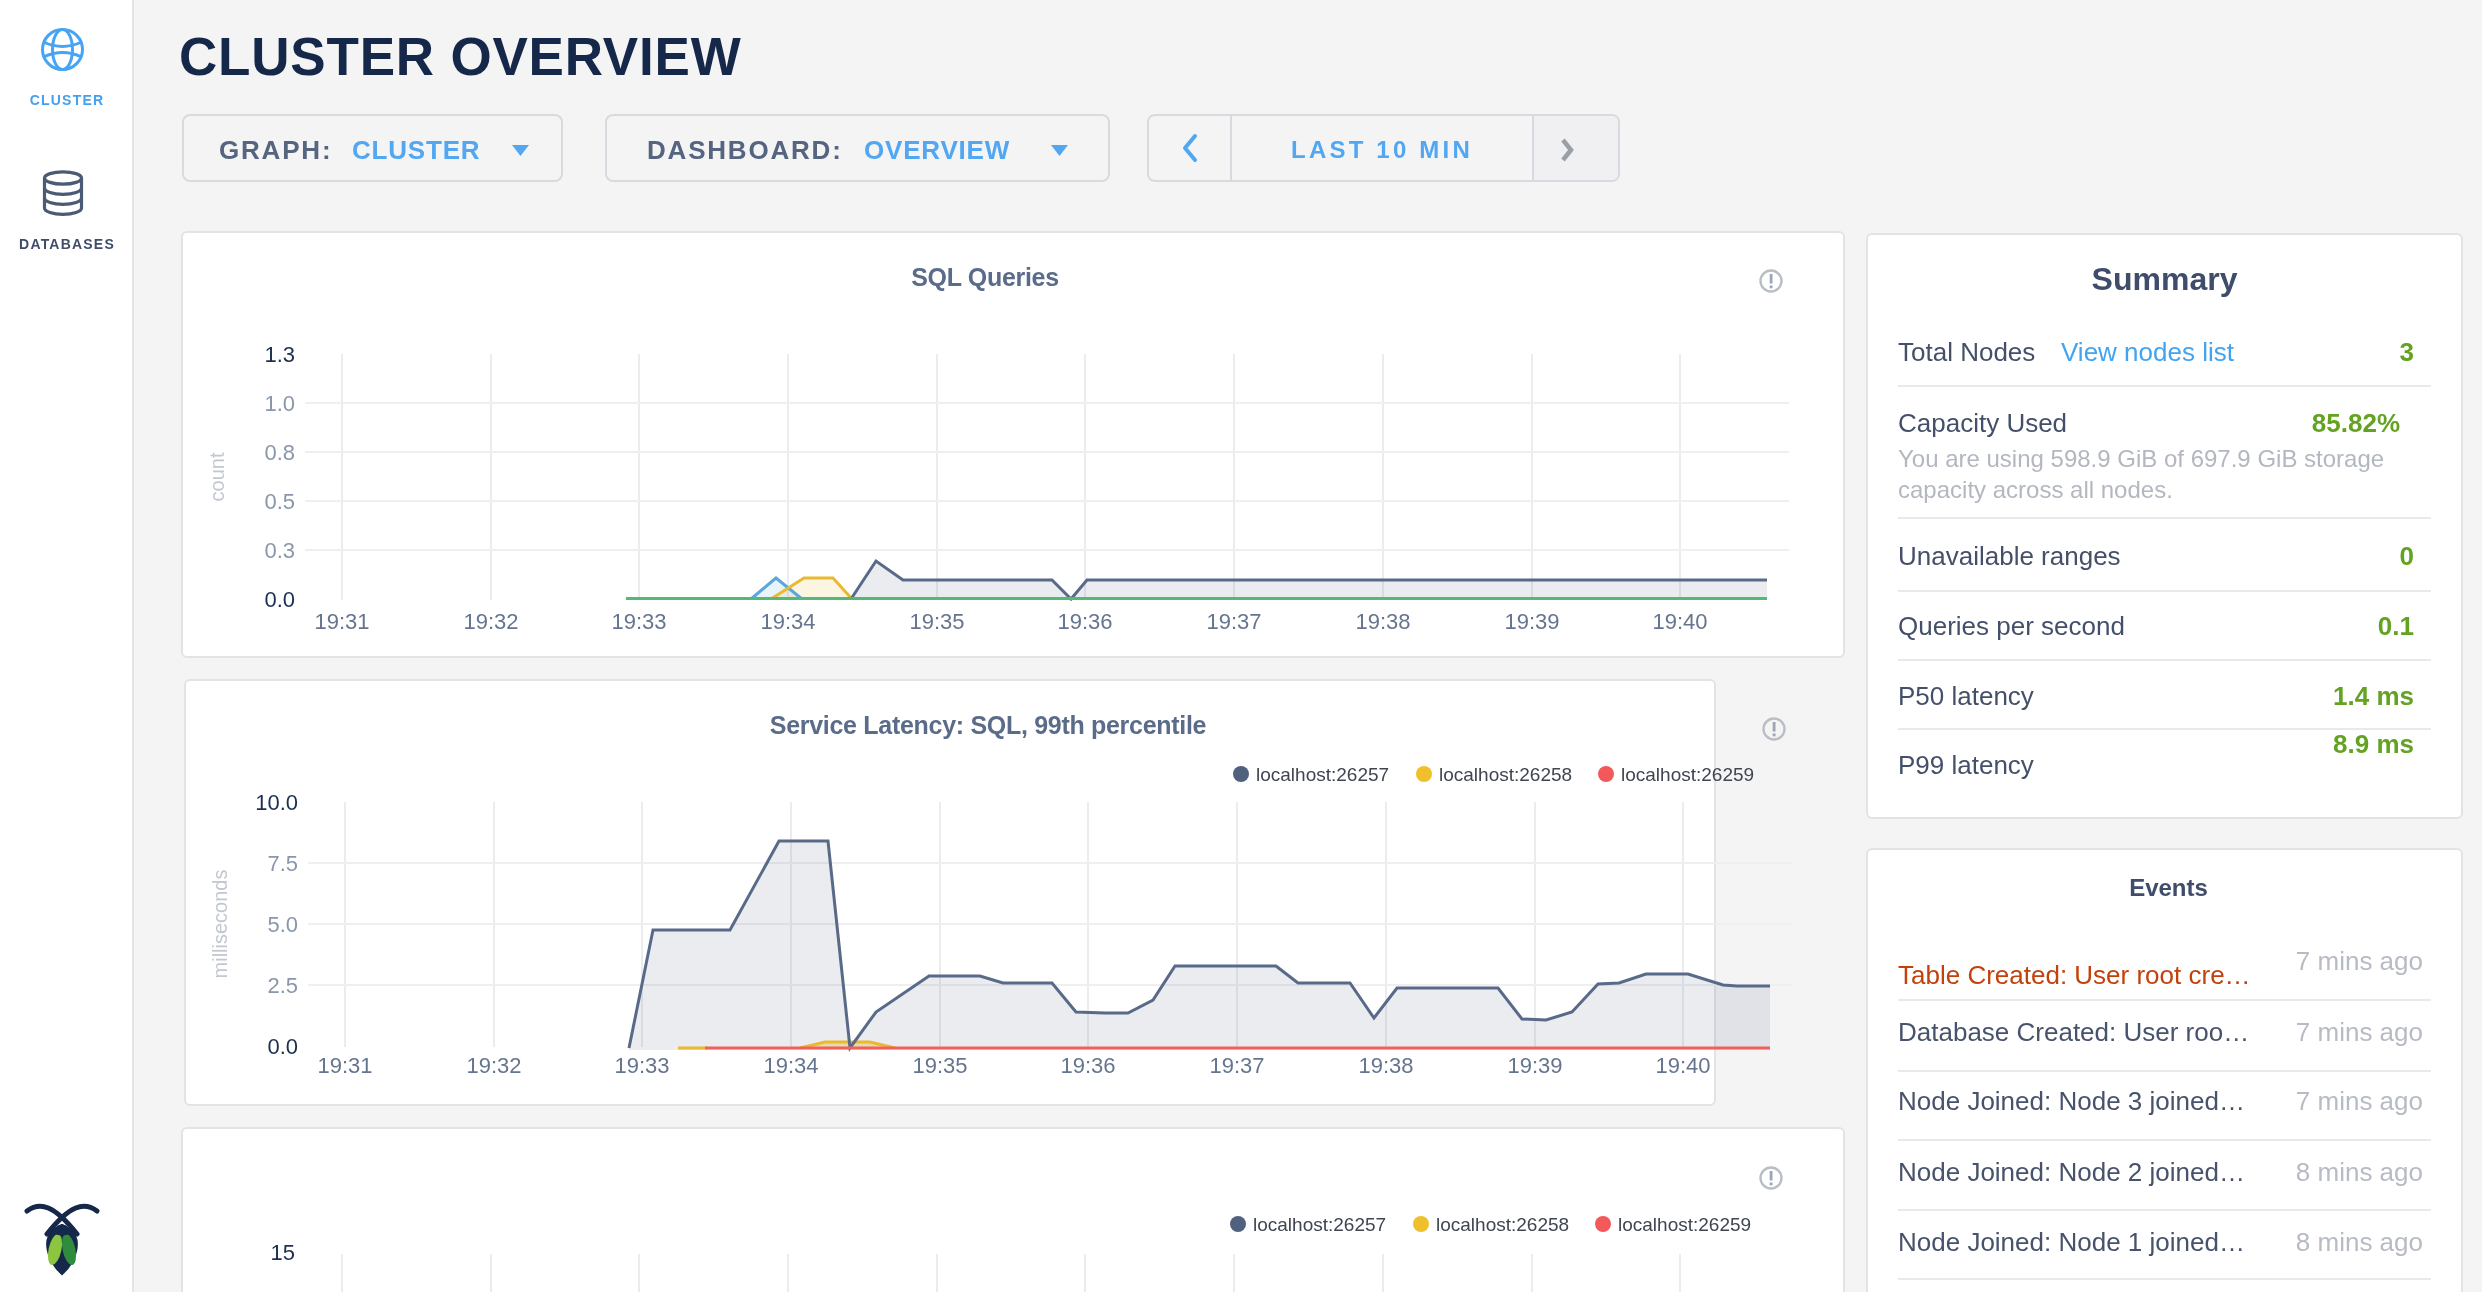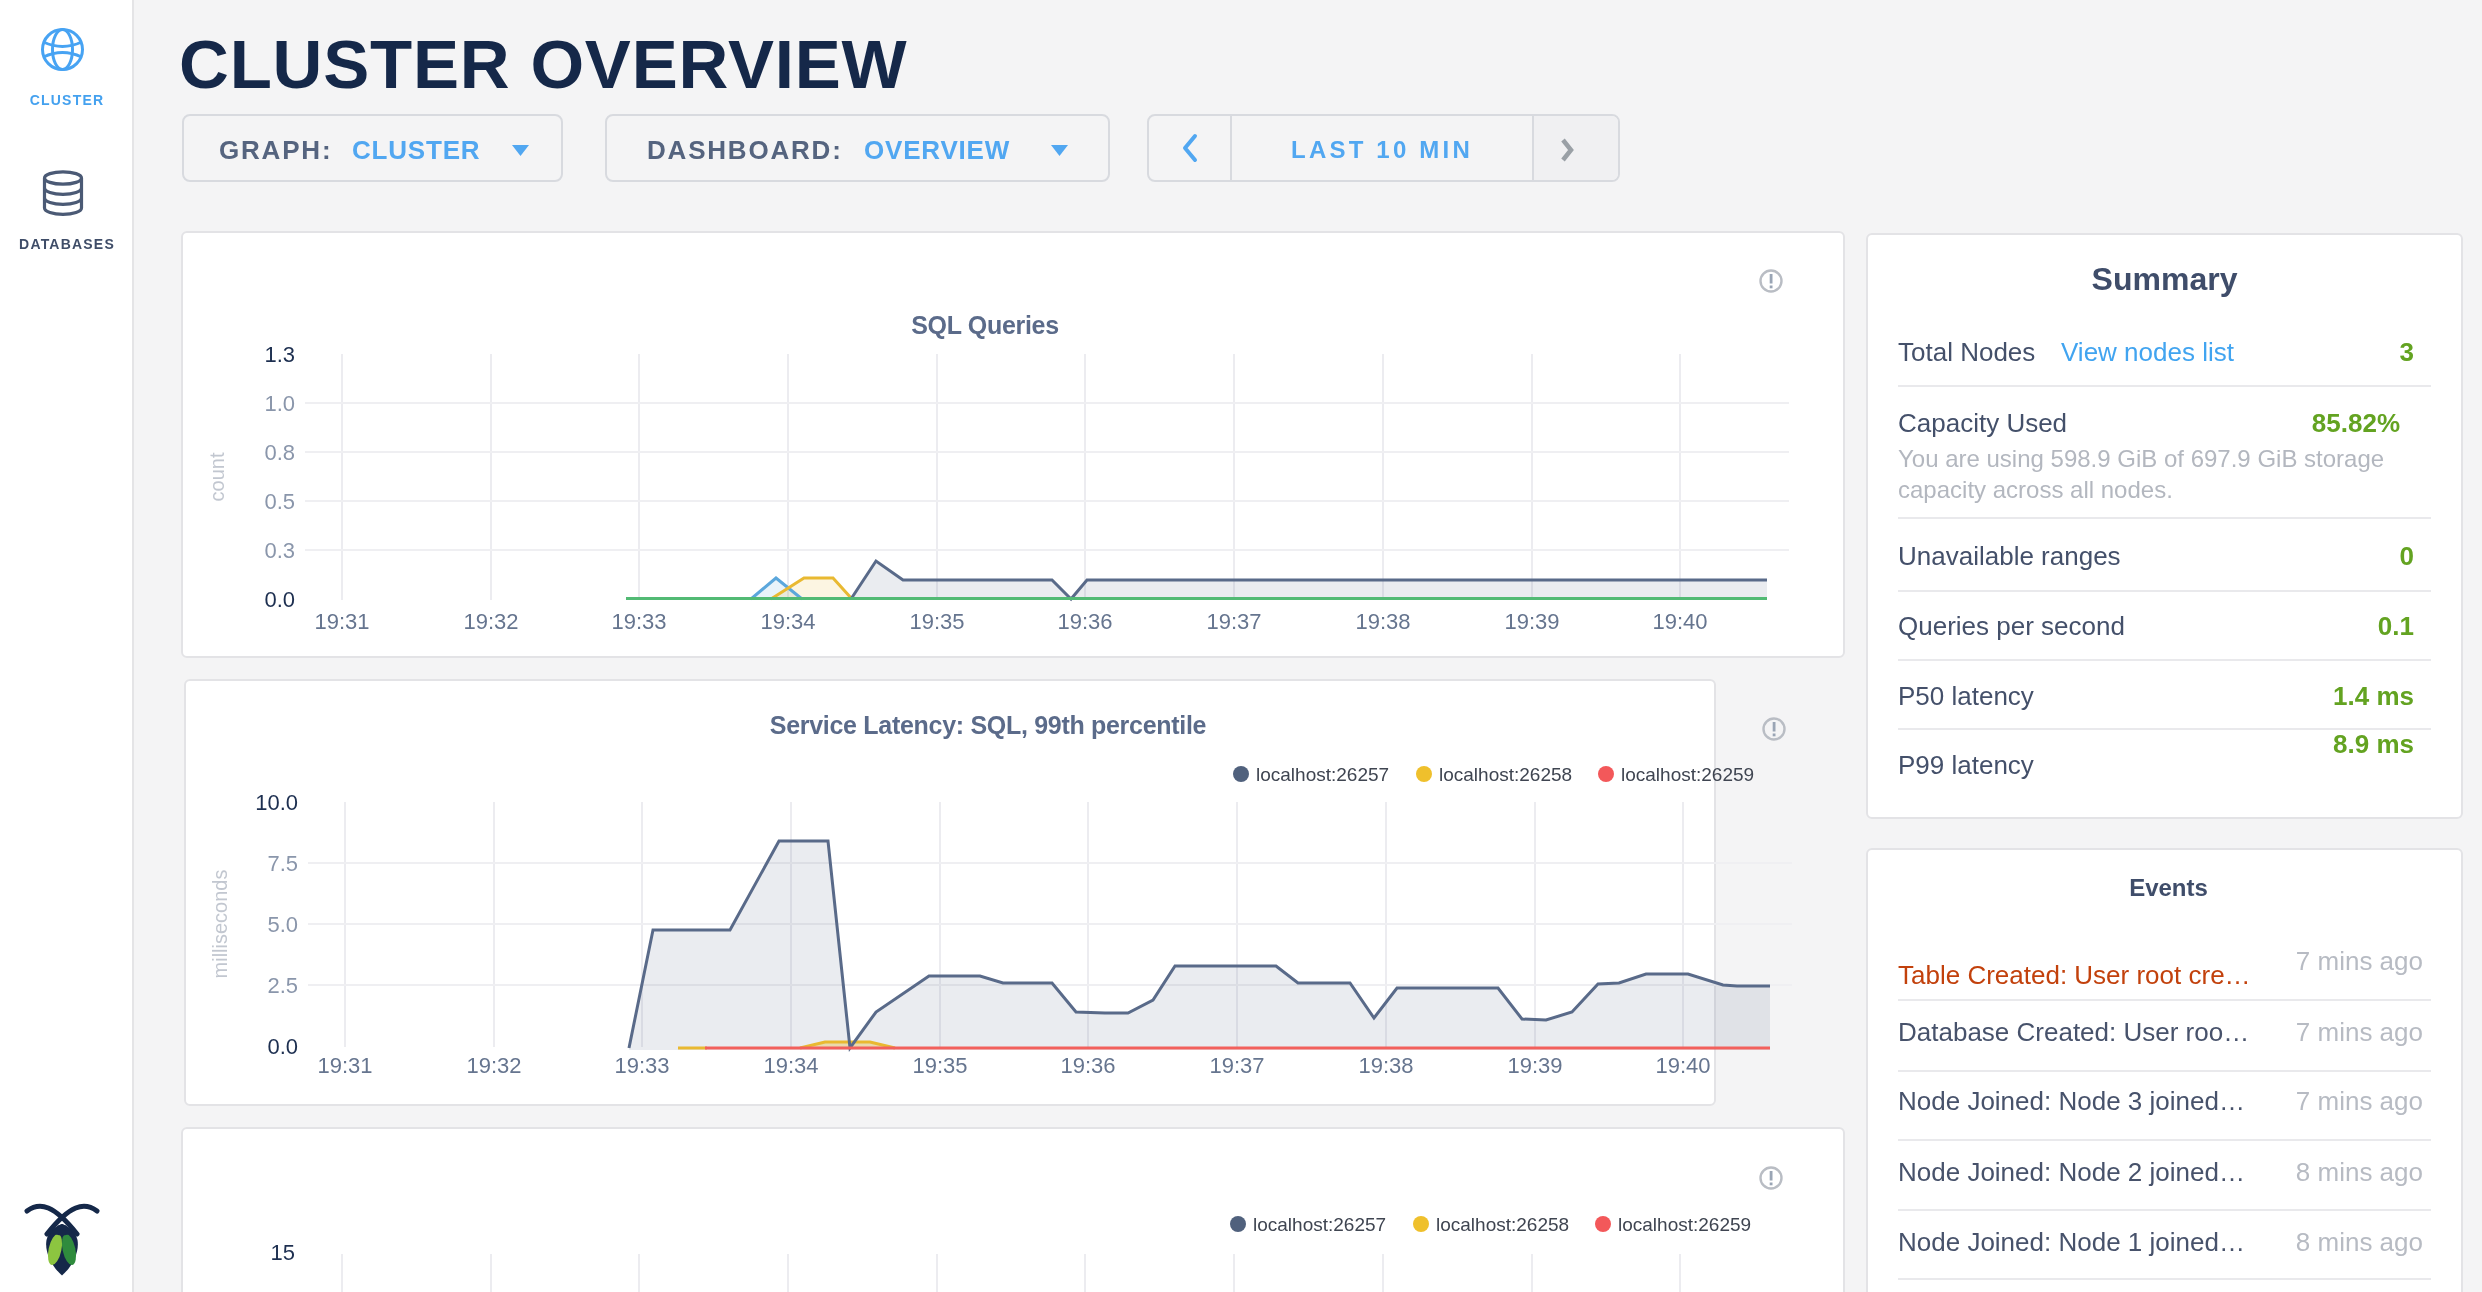--- a/index.html
+++ b/index.html
@@ -3,21 +3,21 @@
 <meta charset="utf-8">
 <style>
   * { margin:0; padding:0; box-sizing:border-box; }
   html,body { width:2482px; height:1292px; overflow:hidden; }
   body { font-family:"Liberation Sans", sans-serif; background:#f4f4f5; position:relative; }
   .abs { position:absolute; }
   
   #sidebar { position:absolute; left:0; top:0; width:134px; height:1292px; background:#fff; border-right:2px solid #e4e4e6; }
   .navlbl { position:absolute; width:134px; text-align:center; font-size:14px; font-weight:bold; letter-spacing:1.2px; }
   
-  #title { position:absolute; left:179px; top:30px; font-size:69px; font-weight:bold; color:#152849; letter-spacing:0.8px; line-height:1; }
+  #title { position:absolute; left:179px; top:30px; font-size:53px; font-weight:bold; color:#152849; letter-spacing:0.8px; line-height:1; }
   .ctrl { position:absolute; top:114px; height:68px; background:#f4f4f5; border:2px solid #d8dadf; border-radius:8px; }
   .ctrl-lbl { font-size:26px; font-weight:bold; color:#55647f; letter-spacing:1.8px; line-height:1; }
   .ctrl-val { font-size:26px; font-weight:bold; color:#51a7f1; letter-spacing:0.8px; line-height:1; }
   
   .card { position:absolute; background:#fff; border:2px solid #e3e3e6; border-radius:6px; }
   .ctitle { position:absolute; left:0; width:1604px; text-align:center; font-size:25px; font-weight:bold; color:#5b6b8a; letter-spacing:-0.3px; line-height:1.2; }
 </style>
 </head>
 <body>
   <div id="sidebar">
@@ -71,21 +71,21 @@
   <svg class="abs" style="left:1181px; top:132px;" width="18" height="32" viewBox="0 0 18 32" fill="none" stroke="#51a7f1" stroke-width="4" stroke-linecap="round" stroke-linejoin="round">
     <polyline points="14,4 4,16 14,28"></polyline>
   </svg>
   <div class="abs" style="left:1232px; top:138px; width:300px; text-align:center;"><span class="ctrl-val" style="font-size:24px; letter-spacing:3.2px;">LAST 10 MIN</span></div>
   <div class="abs" style="left:1532px; top:116px; width:86px; height:64px; border-left:2px solid #d8dadf; background:#f0f0f2; border-radius:0 6px 6px 0;"></div>
   <svg class="abs" style="left:1560px; top:138px;" width="14" height="24" viewBox="0 0 14 24" fill="none" stroke="#9aa0a6" stroke-width="4.5" stroke-linejoin="miter">
     <polyline points="3,2 11,12 3,22"></polyline>
   </svg>
 
   <div class="card" id="card1" style="left:181px; top:231px; width:1664px; height:427px;">
-    <div class="ctitle" style="top:29px;margin-top:48px;">SQL Queries</div>
+    <div class="ctitle" style="top:29px;">SQL Queries</div>
     <svg class="abs" style="left:0; top:0;" width="1660" height="423" viewBox="0 0 1660 423">
       <g stroke="#b9bdc4" stroke-width="2.4" fill="none">
         <circle cx="1588" cy="48" r="10.5"></circle>
       </g>
       <g fill="#9aa5b5">
         <rect x="1586.7" y="41" width="2.8" height="9.5"></rect>
         <rect x="1586.7" y="52.5" width="2.8" height="2.8"></rect>
       </g>
 
       <g stroke="#ececf0" stroke-width="2">

